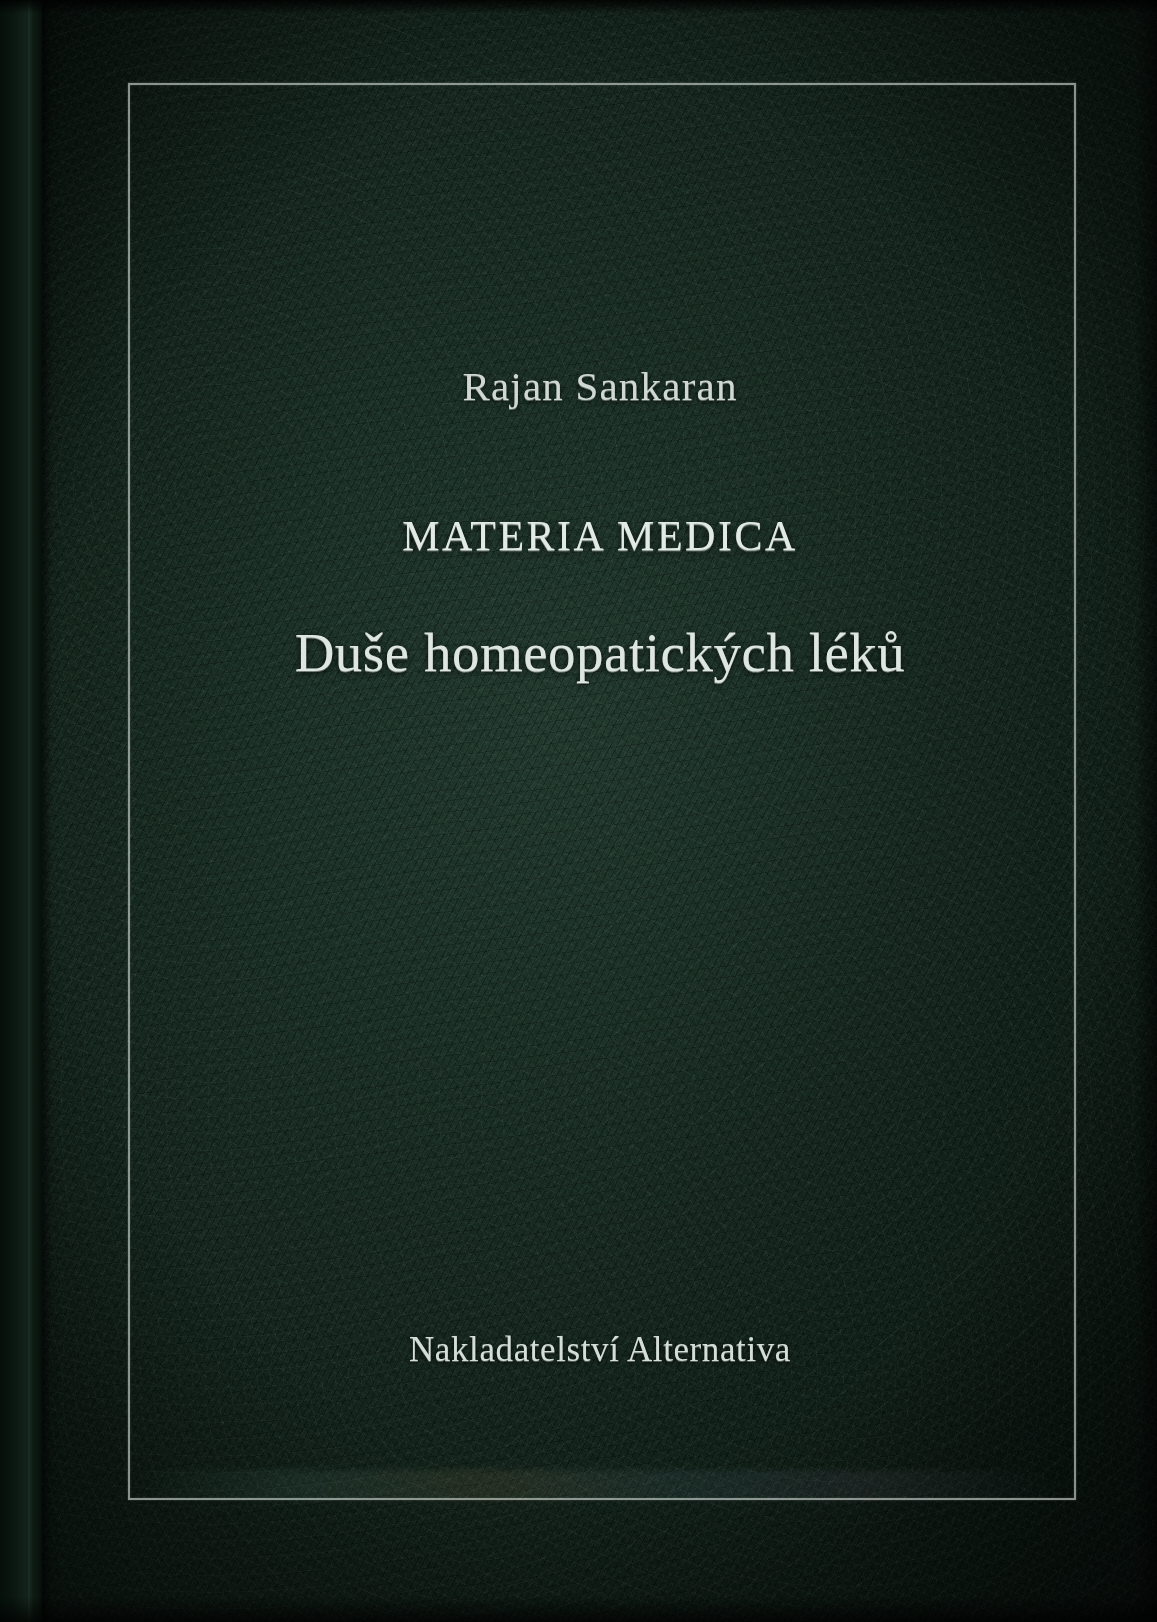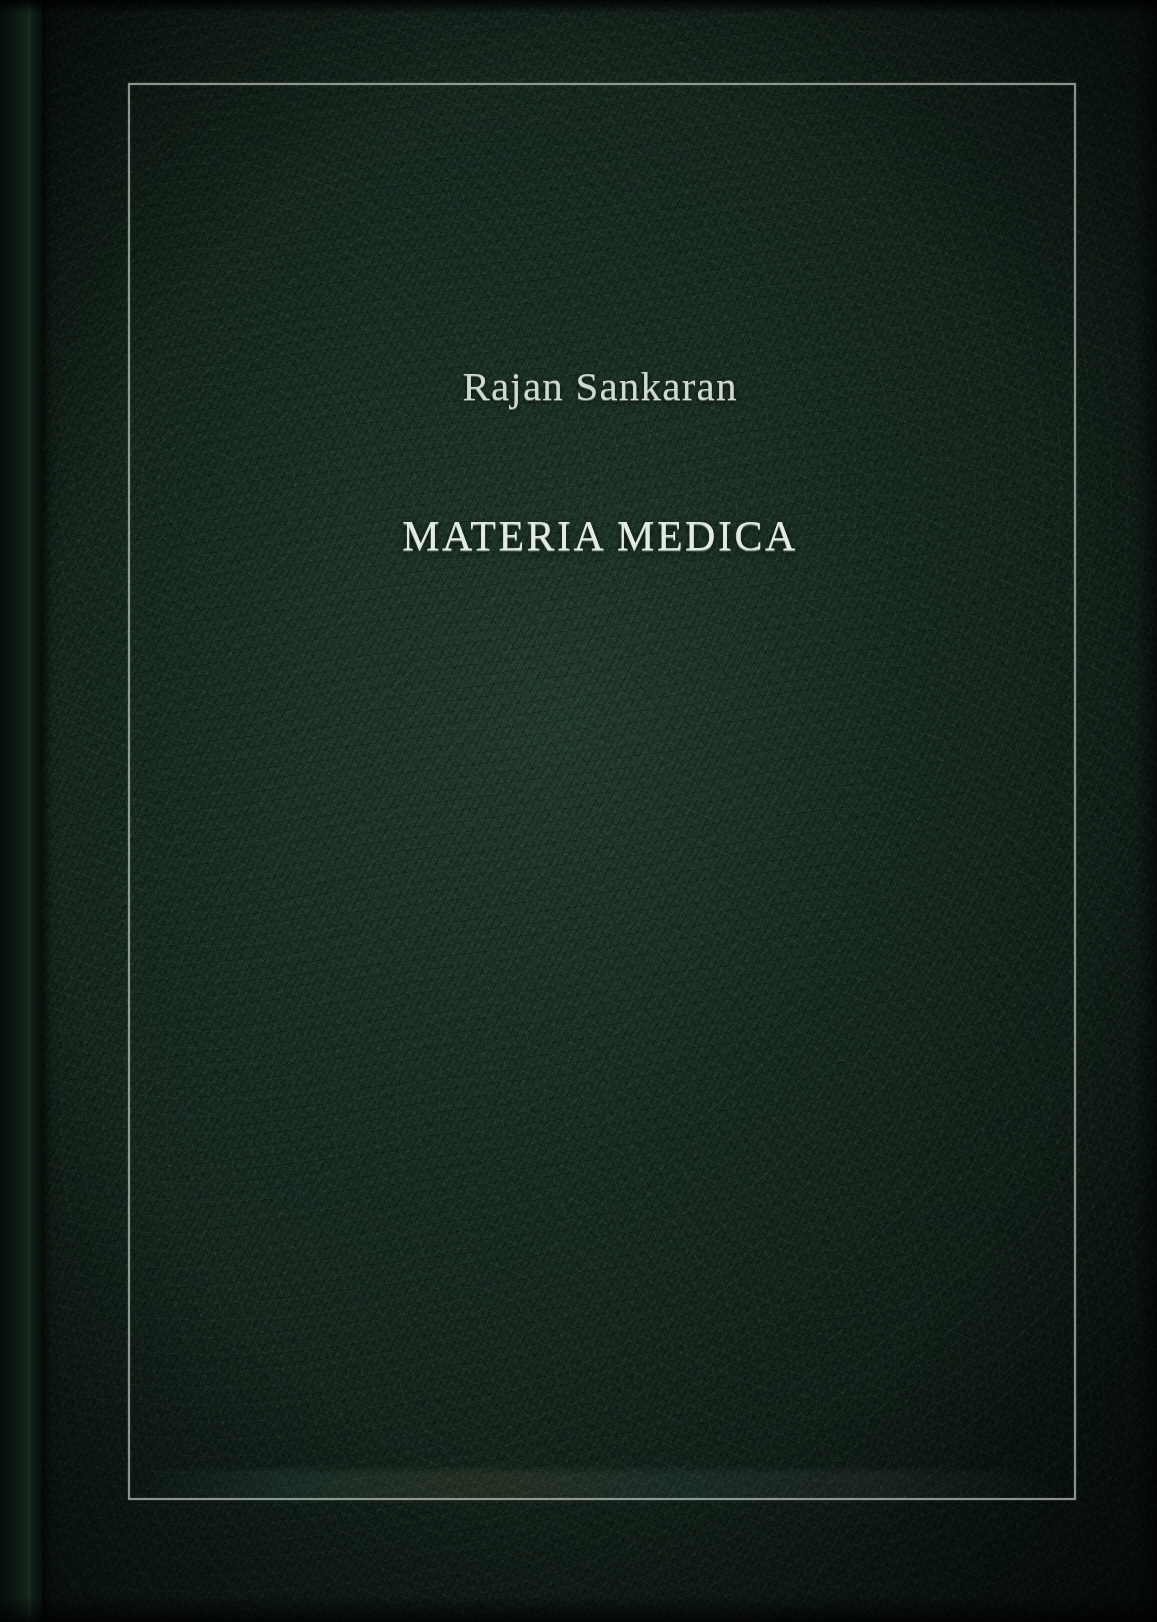--- a/index.html
+++ b/index.html
@@ -204,15 +204,17 @@
   <div class="right-edge"></div>
   <div class="bottom-edge"></div>
 
   <div class="frame"></div>
   <div class="sheen"></div>
 
   <div class="text-block author">Rajan Sankaran</div>
 
   <div class="text-block title">MATERIA MEDICA</div>
 
-
+  <div class="text-block subtitle">Duše homeopatických léků</div>
+
+  <div class="text-block publisher">Nakladatelství Alternativa</div>
 
 </div>
 
 </body></html>

